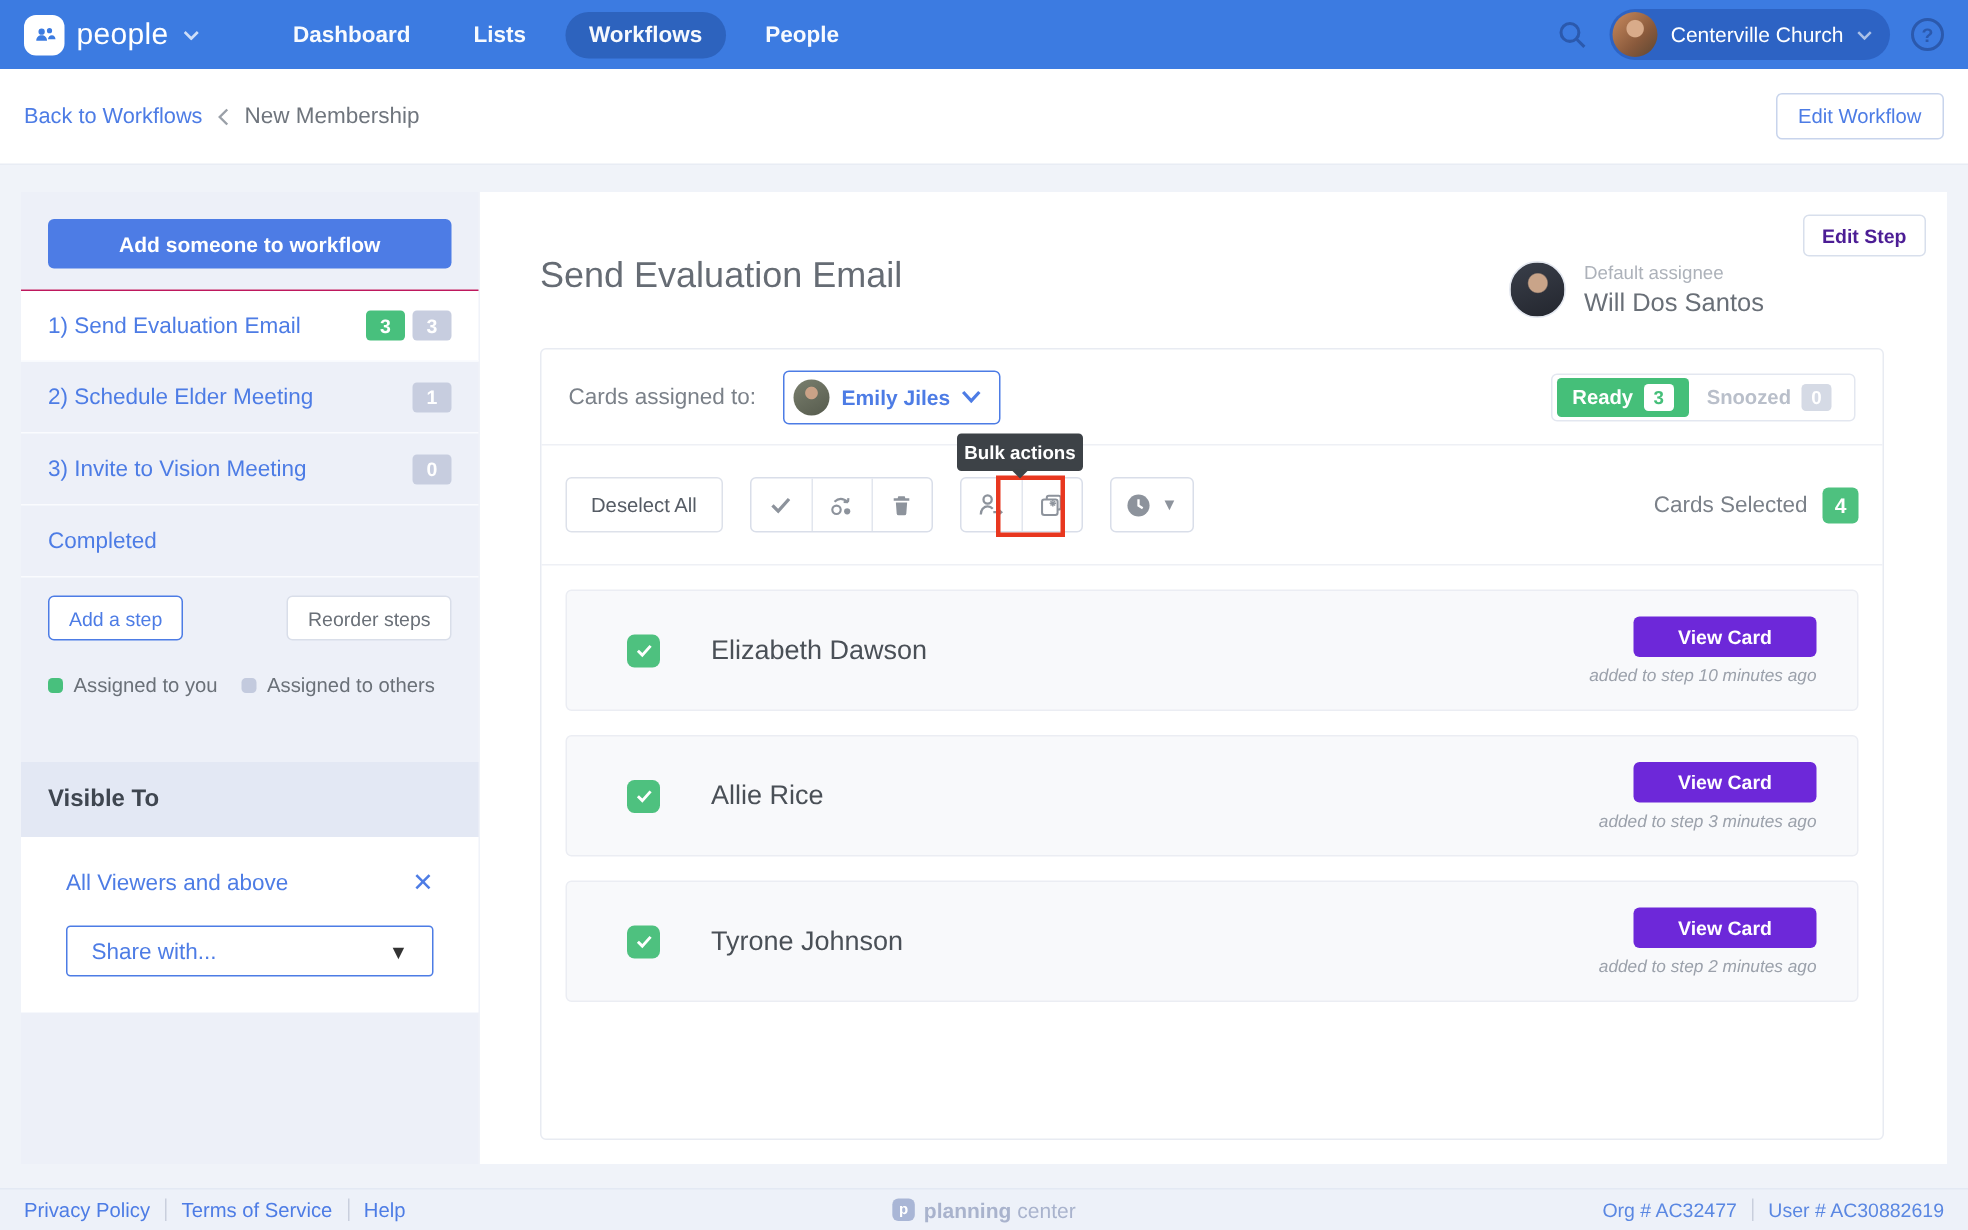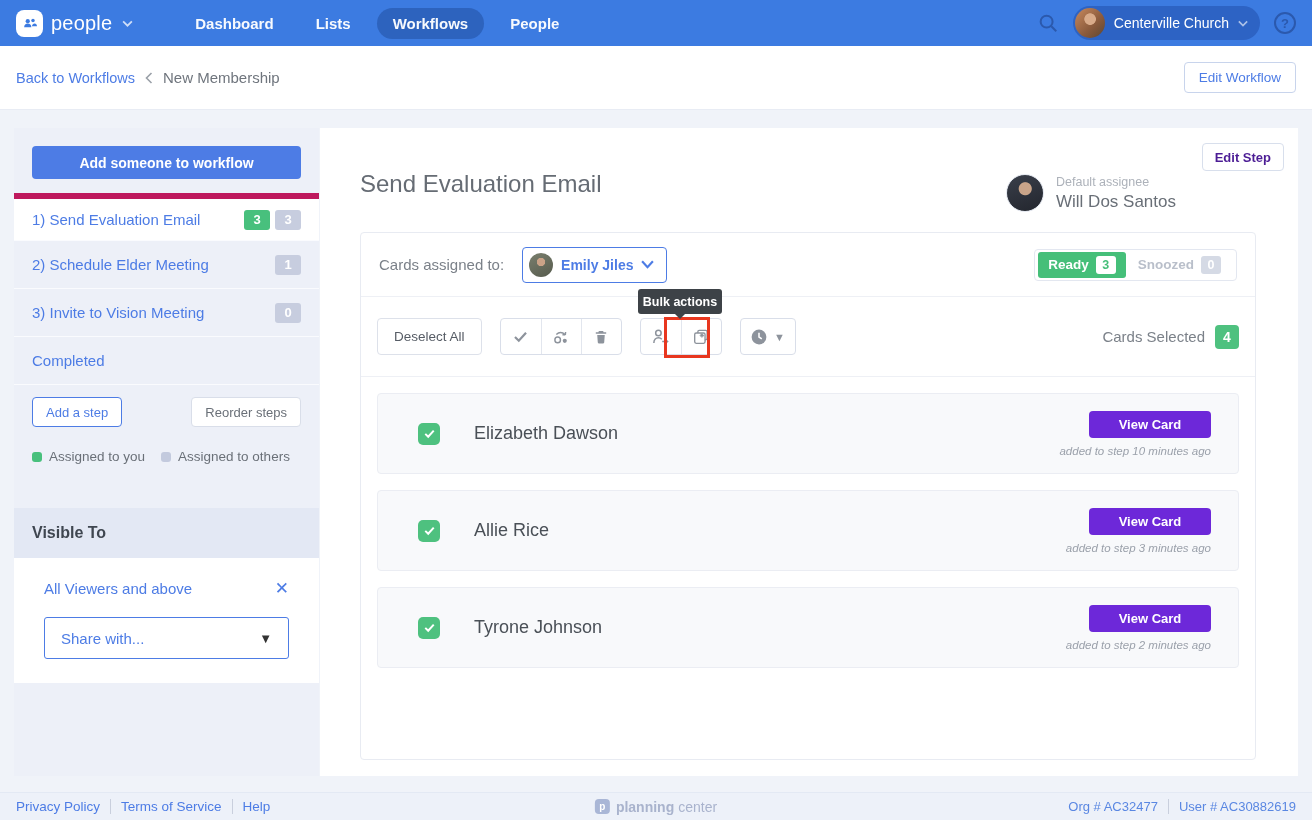--- a/index.html
+++ b/index.html
@@ -45,21 +45,21 @@
                       font-family:"Liberation Sans", sans-serif; }
   .crumbbar .btn-outline-blue { margin-left:auto; }
 
   
   .sidebar { position:absolute; left:14px; top:128px; width:305px; height:648px; background:#edf0f8; }
   .add-workflow { display:block; width:269px; margin:18px auto 14px; height:33px; background:#4d7ce5; color:#fff;
                   border:none; border-radius:4px; font-size:14px; font-weight:700; cursor:pointer;
                   font-family:"Liberation Sans", sans-serif; }
   .step { height:48px; display:flex; align-items:center; justify-content:space-between; padding:0 18px;
           border-bottom:1px solid #fafbfe; cursor:pointer; }
-  .step:first-of-type { border-top:6px solid #be185d; }
+  .step:first-of-type { border-top:1px solid #be185d; }
   .step.active { background:#fff; }
   .step-label { color:#4d7ce5; font-size:15px; }
   .badges { display:flex; gap:5px; }
   .badge { min-width:26px; height:20px; border-radius:3px; display:flex; align-items:center; justify-content:center;
            font-size:13px; font-weight:700; color:#fff; padding:0 6px; }
   .badge.green { background:#48c07d; }
   .badge.gray  { background:#c7cddf; }
   .step-btn-row { display:flex; justify-content:space-between; padding:12px 18px 10px; }
   .btn-addstep { background:#fff; border:1px solid #4d7ce5; border-radius:4px; color:#4d7ce5; font-size:13px;
                  height:30px; padding:0 13px; cursor:pointer; font-family:"Liberation Sans", sans-serif; }
@@ -67,21 +67,21 @@
                  height:30px; padding:0 13px; cursor:pointer; font-family:"Liberation Sans", sans-serif; }
   .legend { display:flex; gap:16px; padding:12px 18px; align-items:center; }
   .legend-item { display:flex; align-items:center; gap:7px; color:#6a7078; font-size:13.5px; }
   .dot { width:10px; height:10px; border-radius:3px; }
   .visibleto-hd { margin-top:32px; background:#e3e8f4; height:50px; display:flex; align-items:center; padding:0 18px;
                   color:#3f4650; font-size:16px; font-weight:700; }
   .visibleto-body { background:#fff; padding:22px 30px 24px; }
   .vt-row { display:flex; align-items:center; justify-content:space-between; margin-bottom:20px; }
   .vt-value { color:#4d7ce5; font-size:15px; }
   .vt-x { color:#4d7ce5; font-size:17px; cursor:pointer; line-height:1; }
-  .share-select { height:42px; border:1px solid #4d7ce5; border-radius:3px; background:#fff; display:flex;
+  .share-select { height:34px; border:1px solid #4d7ce5; border-radius:3px; background:#fff; display:flex;
                   align-items:center; justify-content:space-between; padding:0 16px; cursor:pointer; }
   .share-text { color:#4d7ce5; font-size:15px; }
   .share-caret { color:#333; font-size:13px; }
 
   
   .main { position:absolute; left:320px; top:128px; width:978px; height:648px; background:#fff; }
   .main-title { position:absolute; left:40px; top:42px; font-size:24px; color:#666c74; font-weight:400; }
   .edit-step { position:absolute; right:14px; top:15px; background:#fff; border:1px solid #d8dfec; border-radius:4px;
                color:#4c1d95; font-size:13px; font-weight:700; height:28px; padding:0 12px; cursor:pointer;
                font-family:"Liberation Sans", sans-serif; }

